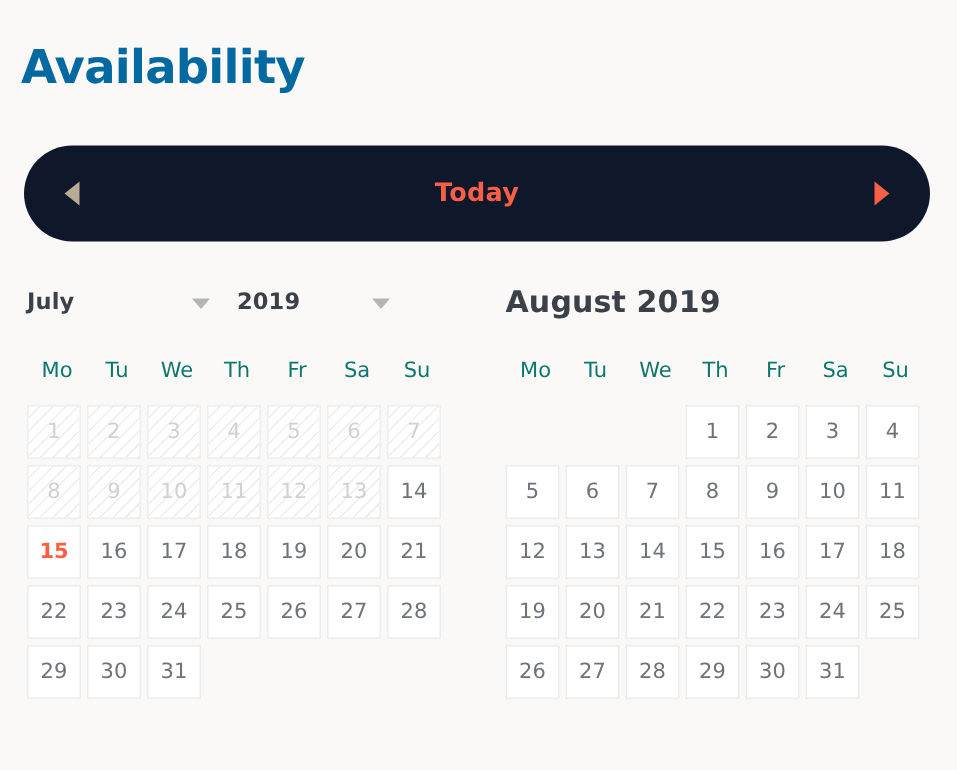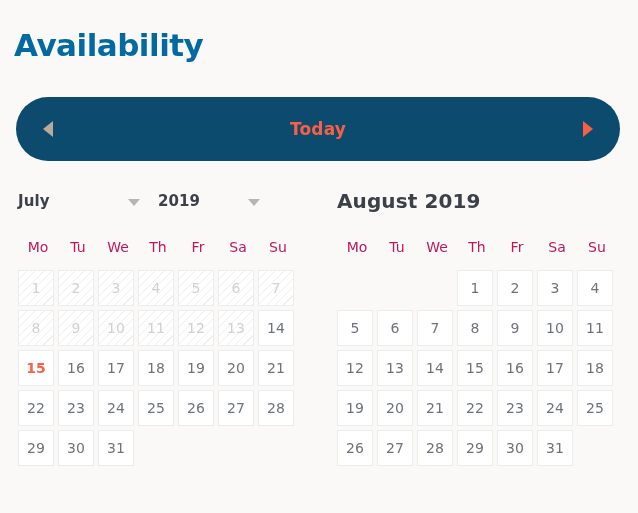--- a/index.html
+++ b/index.html
@@ -28,21 +28,21 @@
     white-space: nowrap;
   }
 
   
   .today-bar {
     position: absolute;
     left: 16px;
     top: 97px;
     width: 604px;
     height: 64px;
-    background: #0c4a6e;
+    background: #0f172a;
     border-radius: 32px;
     box-sizing: border-box;
   }
   .nav-arrow {
     position: absolute;
     top: 50%;
     transform: translateY(-50%);
     width: 0;
     height: 0;
     cursor: pointer;
@@ -132,21 +132,21 @@
   
   .weekdays {
     display: grid;
     grid-template-columns: repeat(7, 40px);
     margin-top: 22px;
   }
   .weekday {
     width: 40px;
     text-align: center;
     font-size: 14px;
-    color: #be185d;
+    color: #0f766e;
     line-height: 18px;
   }
 
   
   .days {
     display: grid;
     grid-template-columns: repeat(7, 40px);
     grid-auto-rows: 40px;
     margin-top: 14px;
   }

